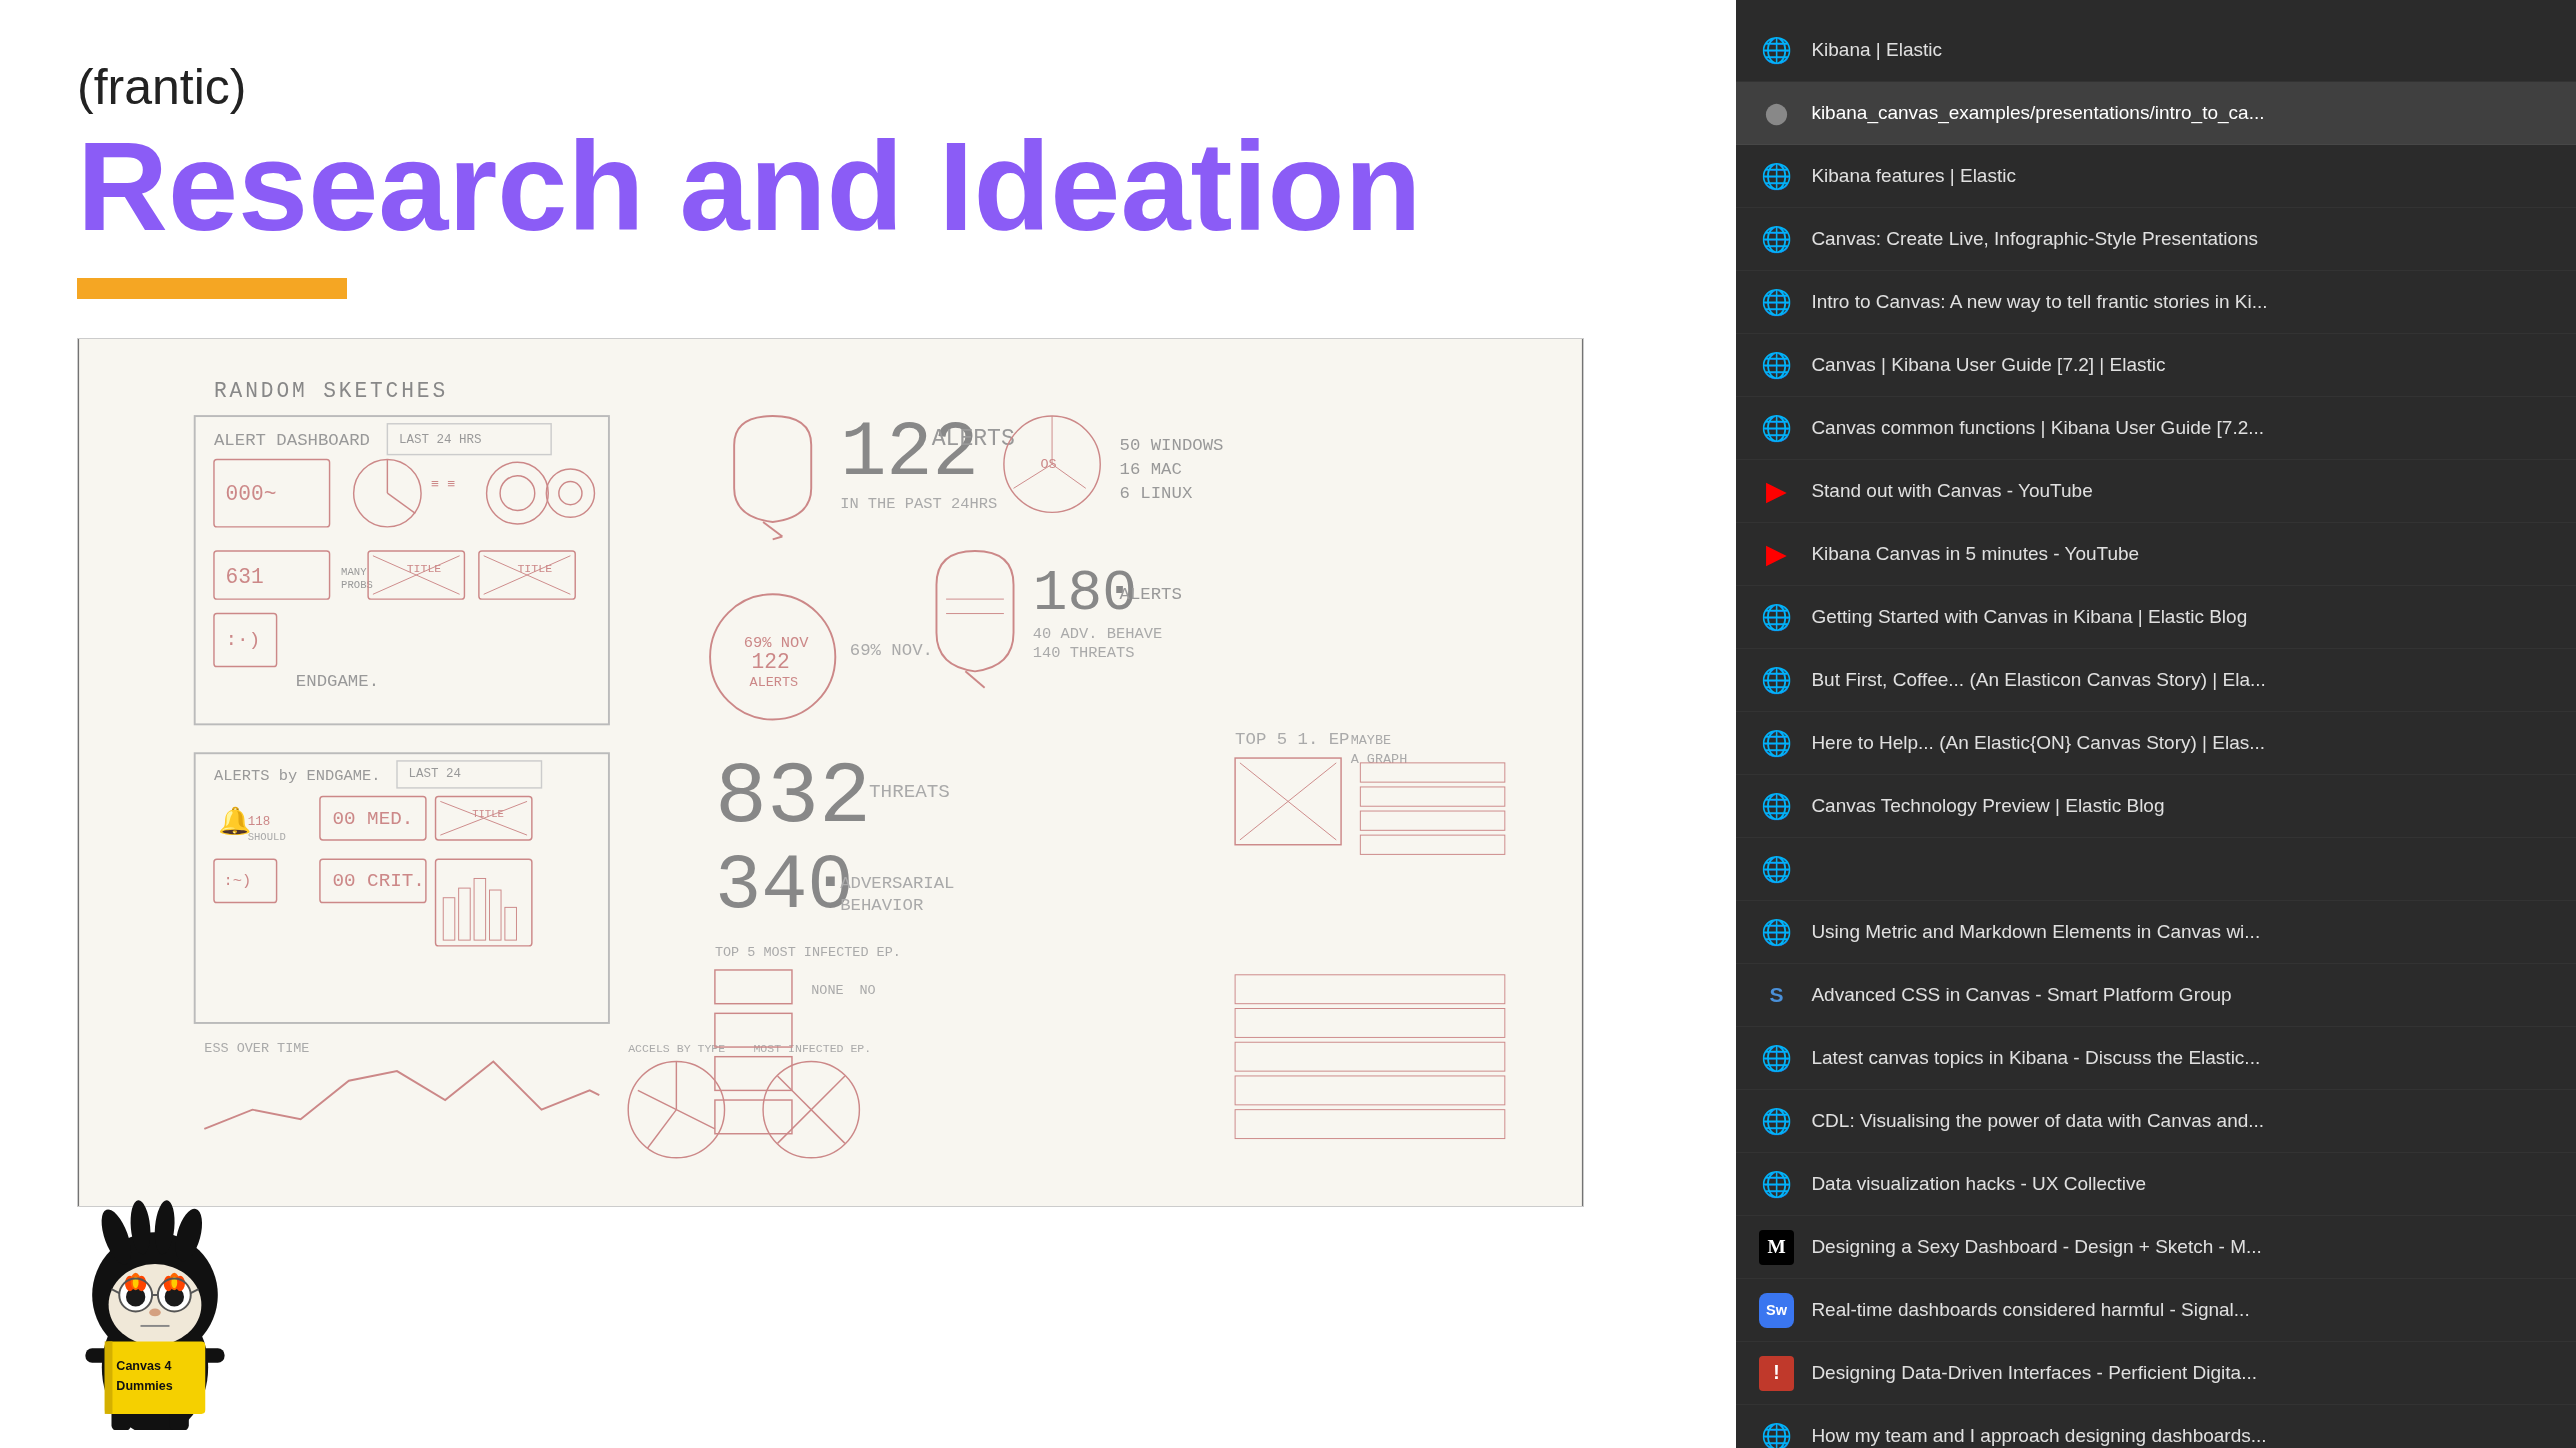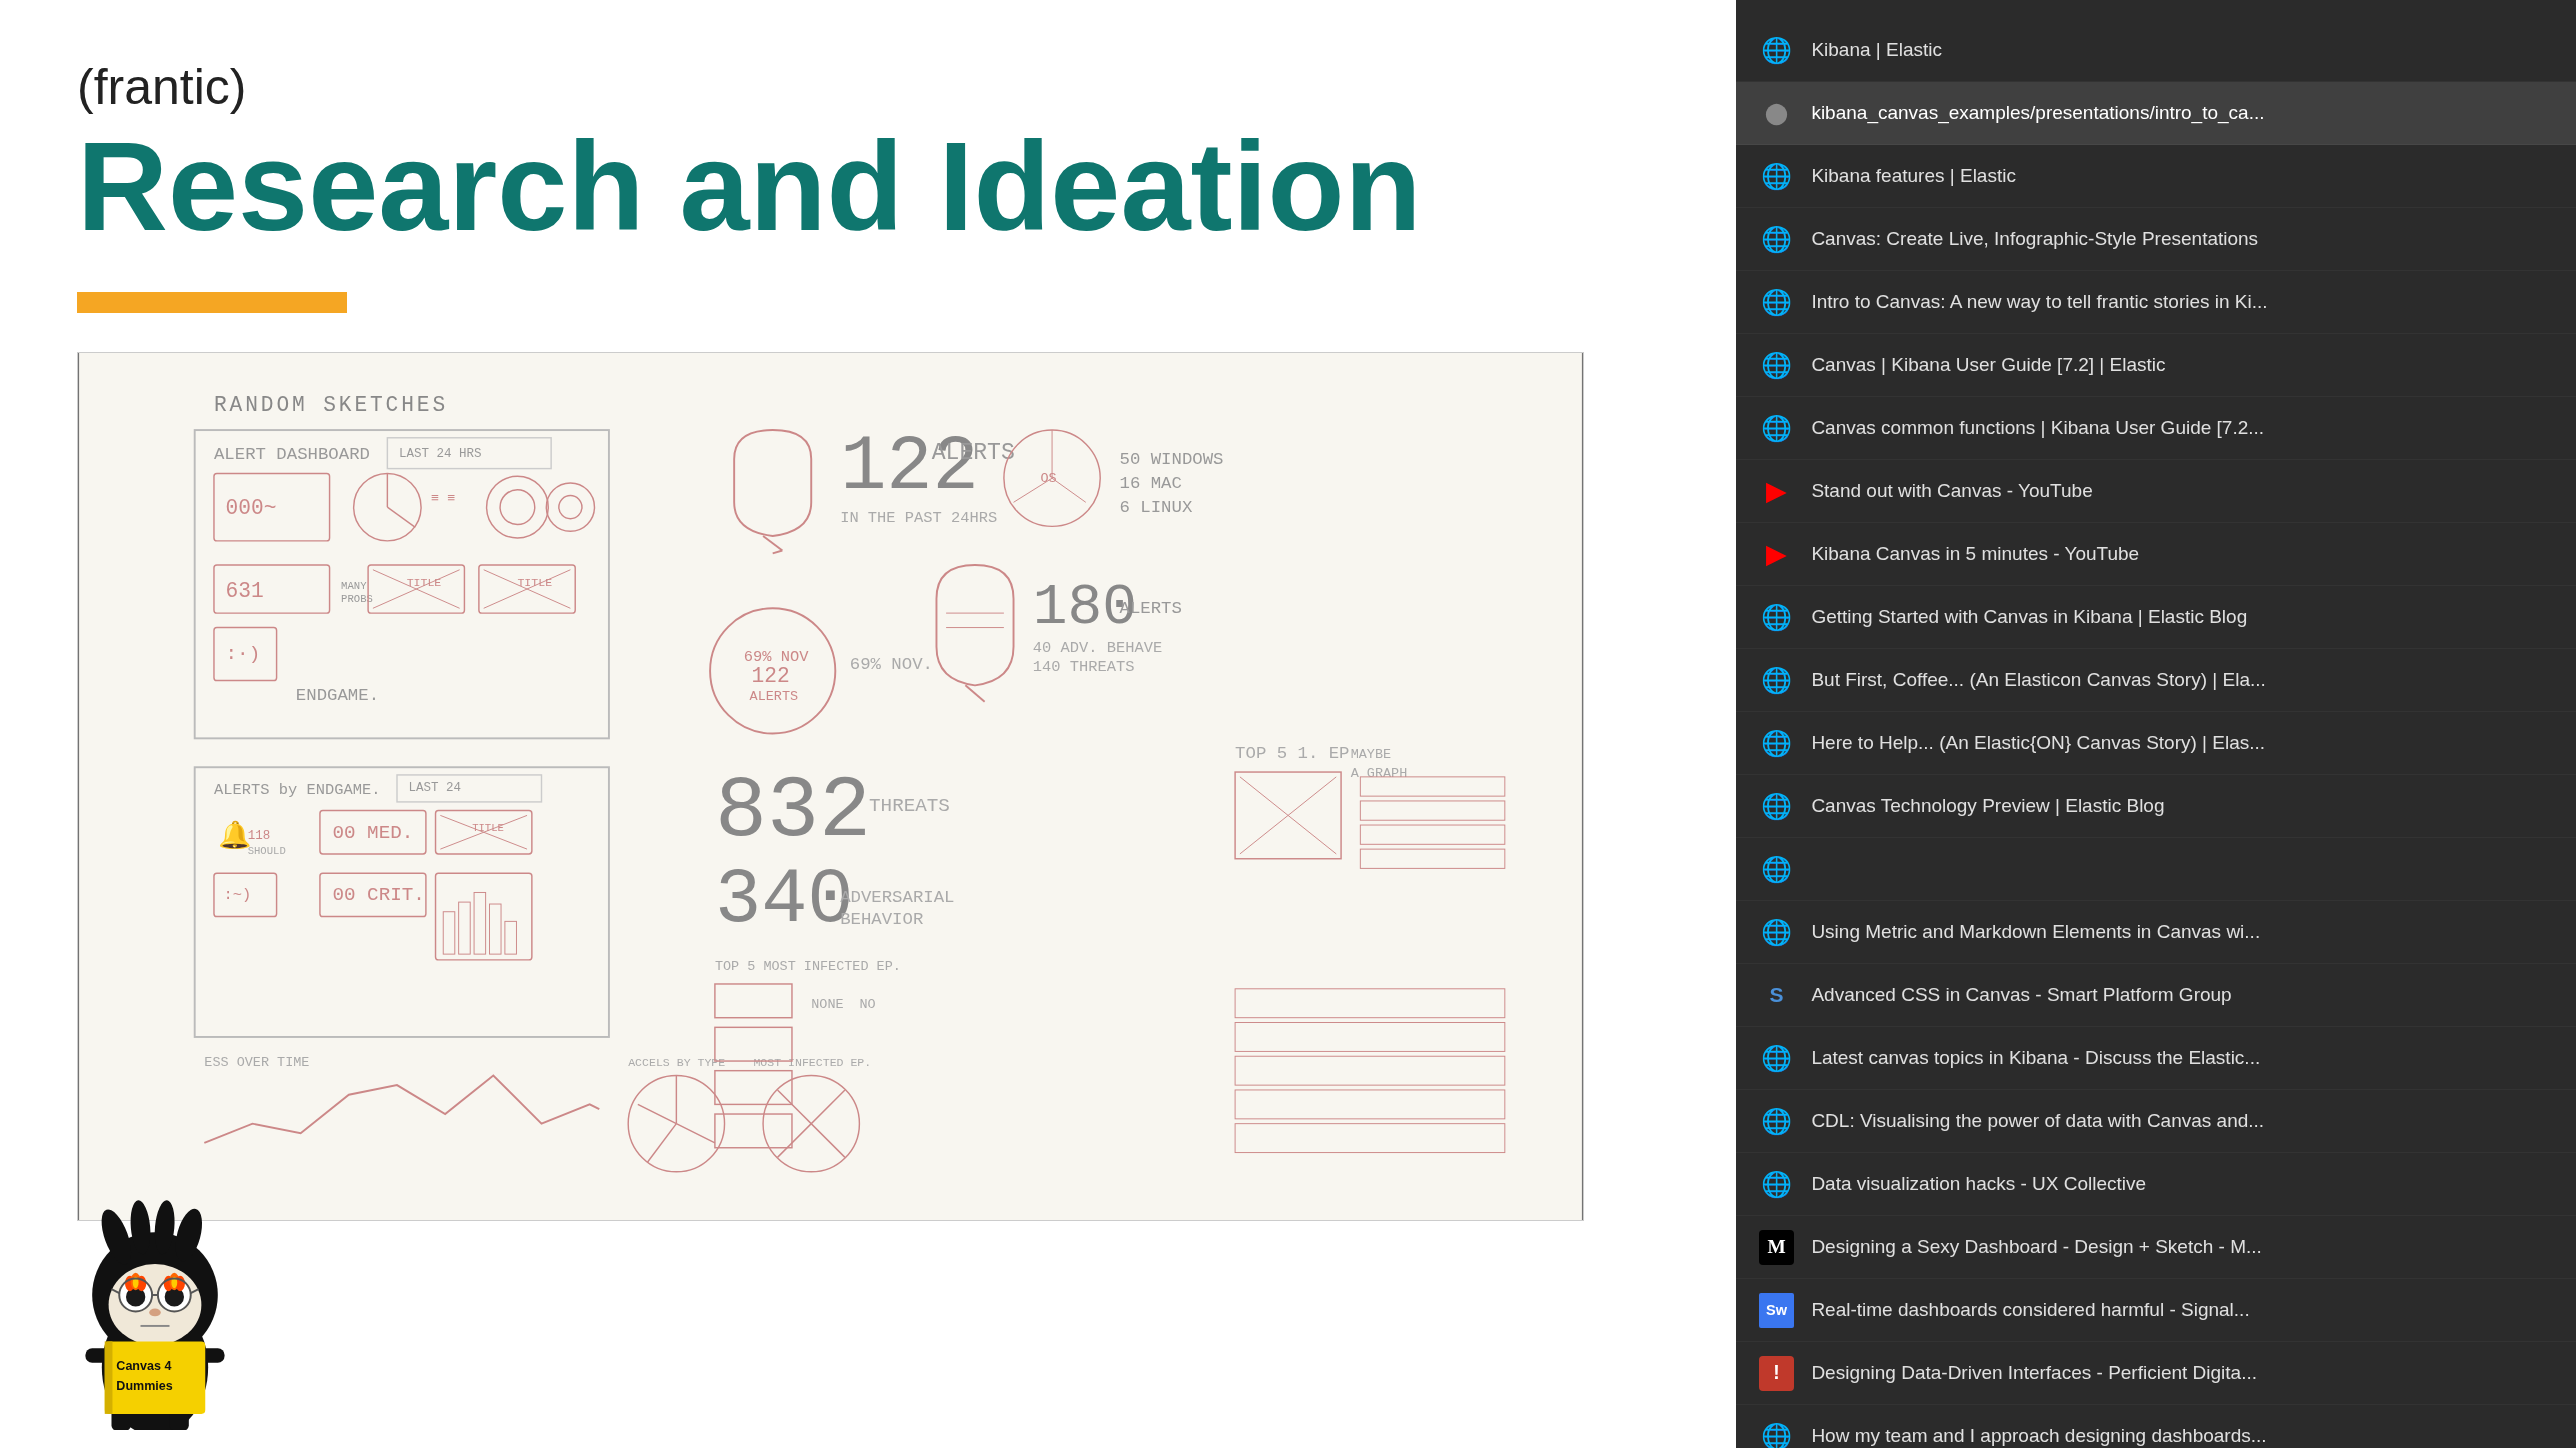--- a/index.html
+++ b/index.html
@@ -26,23 +26,23 @@
       font-size: 50px;
       font-weight: 400;
       color: #222;
       margin-bottom: 7.7px;
       font-style: normal;
     }
 
     .title {
       font-size: 126px;
       font-weight: 800;
-      color: #0f766e;
+      color: #8b5cf6;
       line-height: 1;
-      margin-bottom: 42px;
+      margin-bottom: 28px;
     }
 
     .yellow-bar {
       width: 270px;
       height: 21px;
       background: #f5a623;
       margin-bottom: 39px;
     }
 
     .sketch-container {
@@ -472,21 +472,21 @@
     </div>
     <div class="bookmark-item">
       <div class="bookmark-icon globe" style="font-size:25px;width:35px;height:35px;display:flex;align-items:center;justify-content:center;">🌐</div>
       <span class="bookmark-text">Data visualization hacks - UX Collective</span>
     </div>
     <div class="bookmark-item">
       <div class="bookmark-icon medium" style="background:#000;color:#fff;font-size:19.3px;font-weight:bold;font-family:Georgia,serif;width:35px;height:35px;display:flex;align-items:center;justify-content:center;border-radius:3.9px;">M</div>
       <span class="bookmark-text">Designing a Sexy Dashboard - Design + Sketch - M...</span>
     </div>
     <div class="bookmark-item">
-      <div class="bookmark-icon signal" style="background:#3a76f0;color:#fff;font-size:14.5px;font-weight:bold;width:35px;height:35px;display:flex;align-items:center;justify-content:center;border-radius:2px;">Sw</div>
+      <div class="bookmark-icon signal" style="background:#3a76f0;color:#fff;font-size:14.5px;font-weight:bold;width:35px;height:35px;display:flex;align-items:center;justify-content:center;border-radius:8px;">Sw</div>
       <span class="bookmark-text">Real-time dashboards considered harmful - Signal...</span>
     </div>
     <div class="bookmark-item">
       <div class="bookmark-icon perficient" style="background:#c0392b;color:#fff;font-size:19.3px;font-weight:bold;width:35px;height:35px;display:flex;align-items:center;justify-content:center;border-radius:3.9px;">!</div>
       <span class="bookmark-text">Designing Data-Driven Interfaces - Perficient Digita...</span>
     </div>
     <div class="bookmark-item">
       <div class="bookmark-icon globe" style="font-size:25px;width:35px;height:35px;display:flex;align-items:center;justify-content:center;">🌐</div>
       <span class="bookmark-text">How my team and I approach designing dashboards...</span>
     </div>

